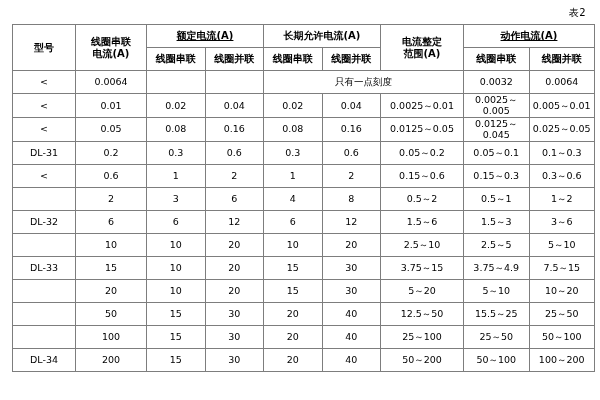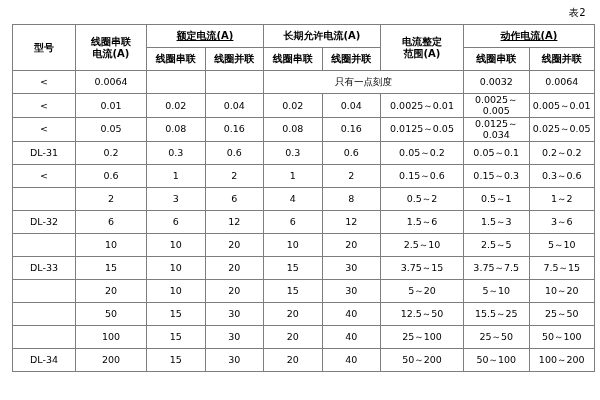--- a/index.html
+++ b/index.html
@@ -118,33 +118,33 @@
           <td>0.005～0.01</td>
         </tr>
         <tr>
           <td class="lt model-cell">&lt;</td>
           <td>0.05</td>
           <td>0.08</td>
           <td>0.16</td>
           <td>0.08</td>
           <td>0.16</td>
           <td>0.0125～0.05</td>
-          <td>0.0125～0.034</td>
+          <td>0.0125～0.045</td>
           <td>0.025～0.05</td>
         </tr>
         <tr>
           <td class="model-cell">DL-31</td>
           <td>0.2</td>
           <td>0.3</td>
           <td>0.6</td>
           <td>0.3</td>
           <td>0.6</td>
           <td>0.05～0.2</td>
           <td>0.05～0.1</td>
-          <td>0.2～0.2</td>
+          <td>0.1～0.3</td>
         </tr>
         <tr>
           <td class="lt model-cell">&lt;</td>
           <td>0.6</td>
           <td>1</td>
           <td>2</td>
           <td>1</td>
           <td>2</td>
           <td>0.15～0.6</td>
           <td>0.15～0.3</td>
@@ -184,21 +184,21 @@
           <td>5～10</td>
         </tr>
         <tr>
           <td class="model-cell">DL-33</td>
           <td>15</td>
           <td>10</td>
           <td>20</td>
           <td>15</td>
           <td>30</td>
           <td>3.75～15</td>
-          <td>3.75～7.5</td>
+          <td>3.75～4.9</td>
           <td>7.5～15</td>
         </tr>
         <tr>
           <td class="model-cell"></td>
           <td>20</td>
           <td>10</td>
           <td>20</td>
           <td>15</td>
           <td>30</td>
           <td>5～20</td>

